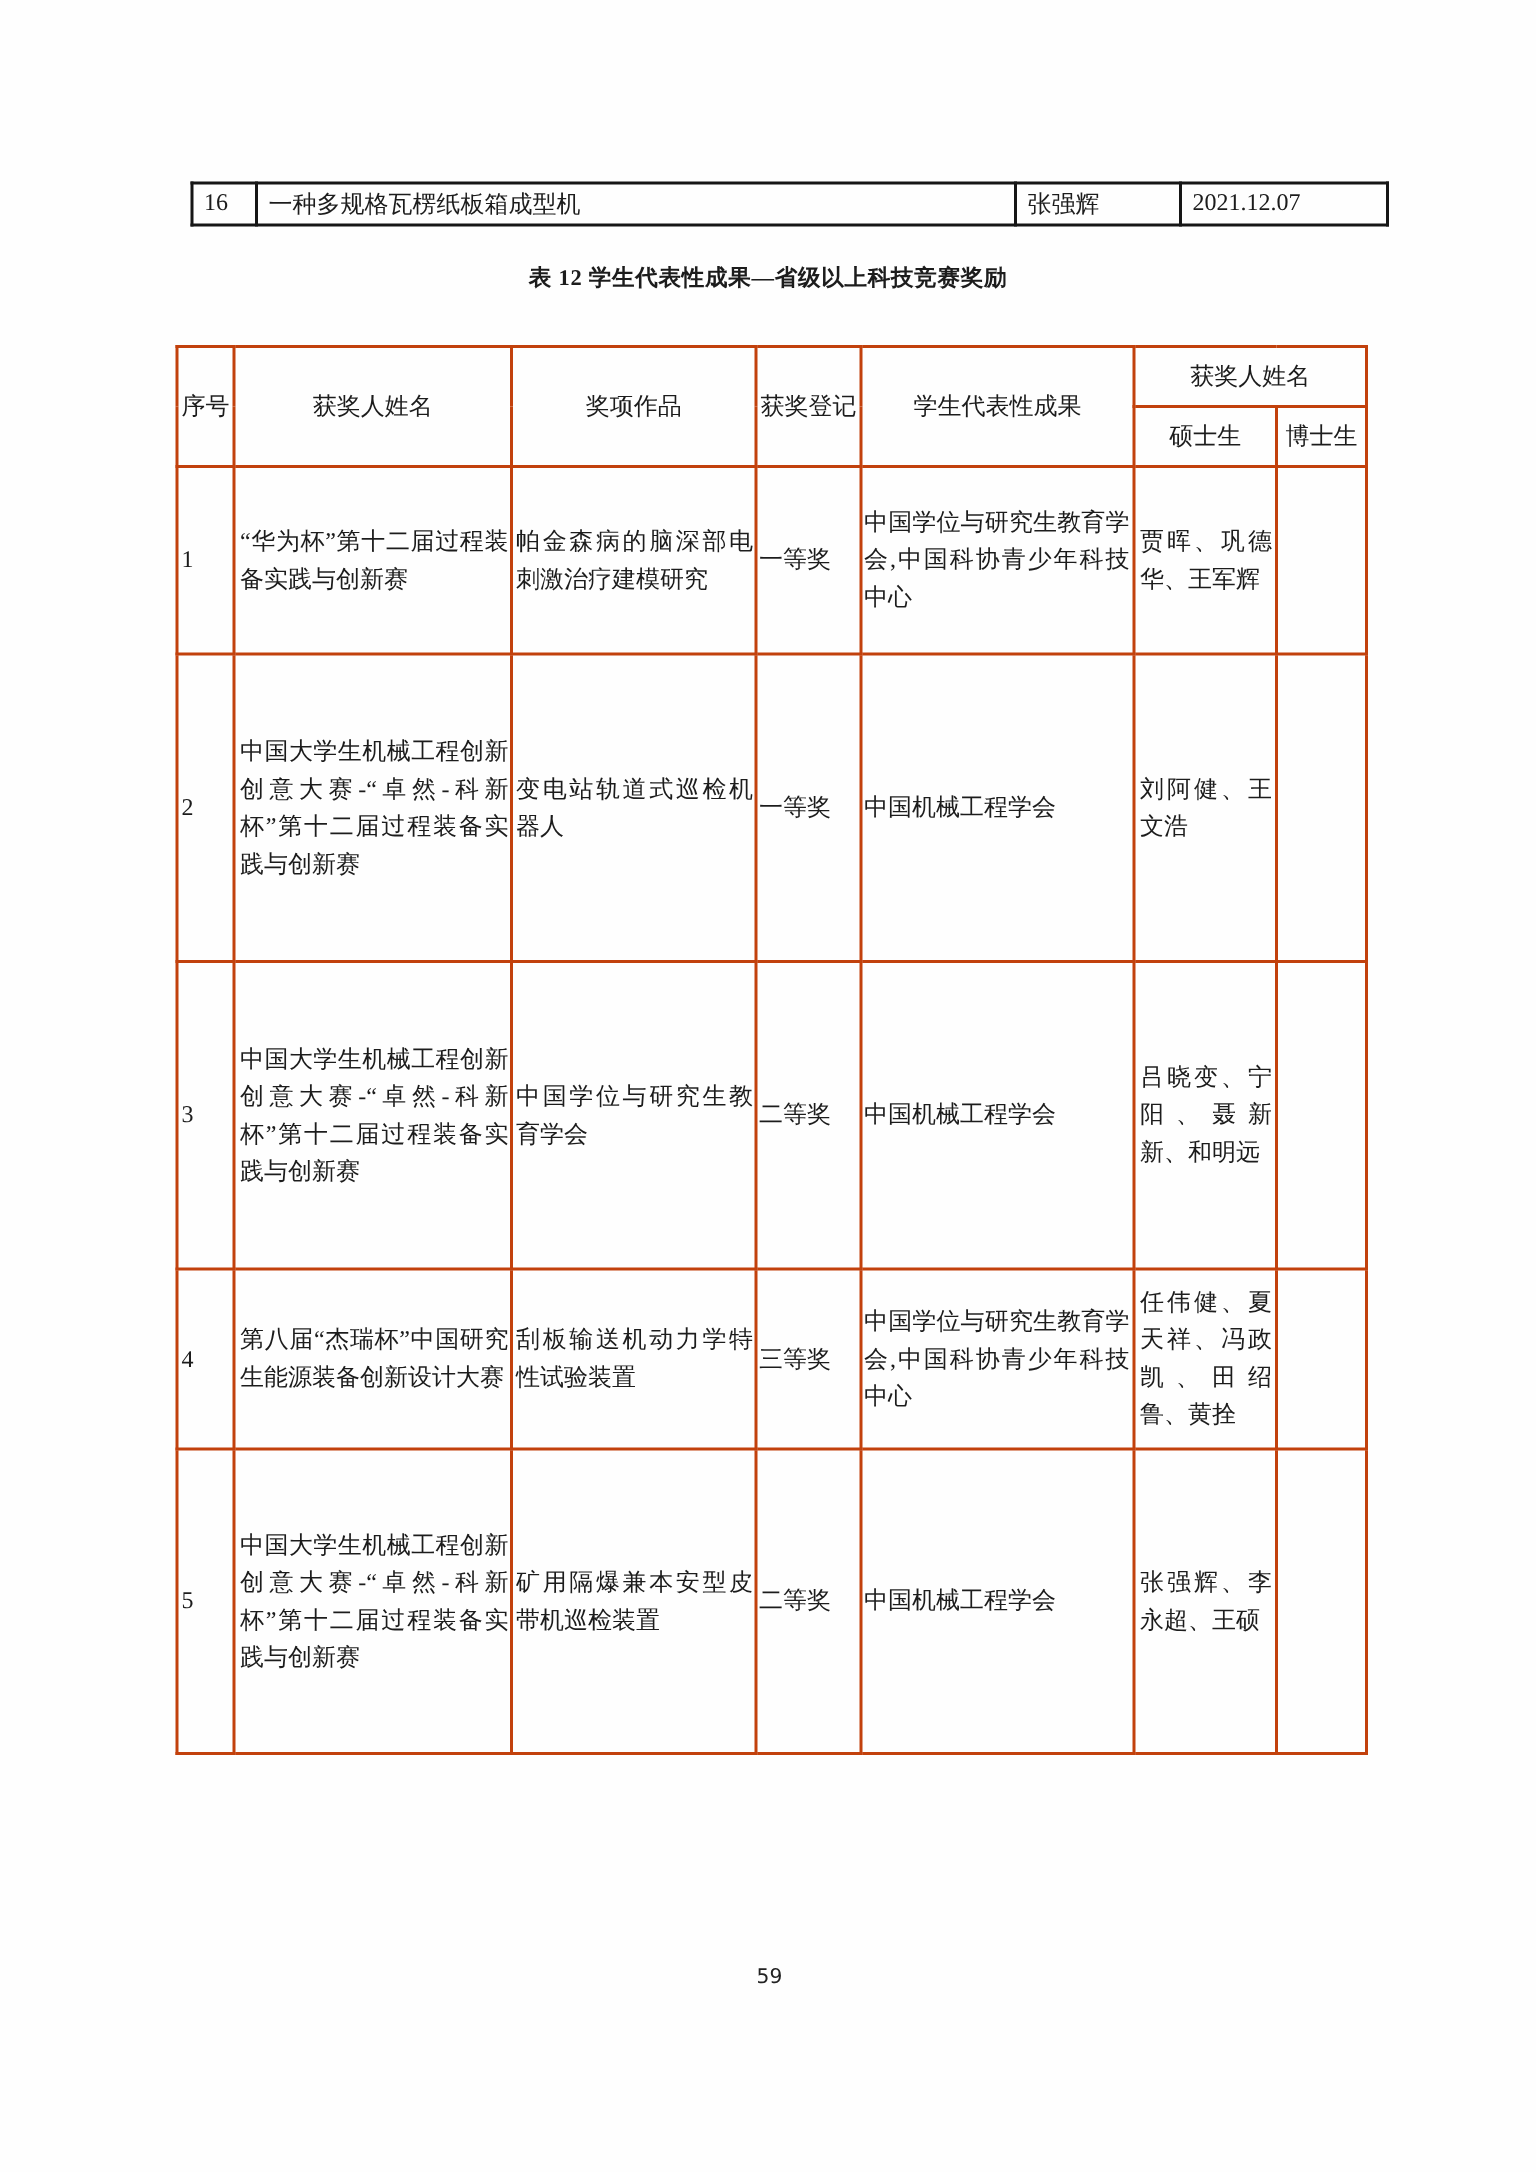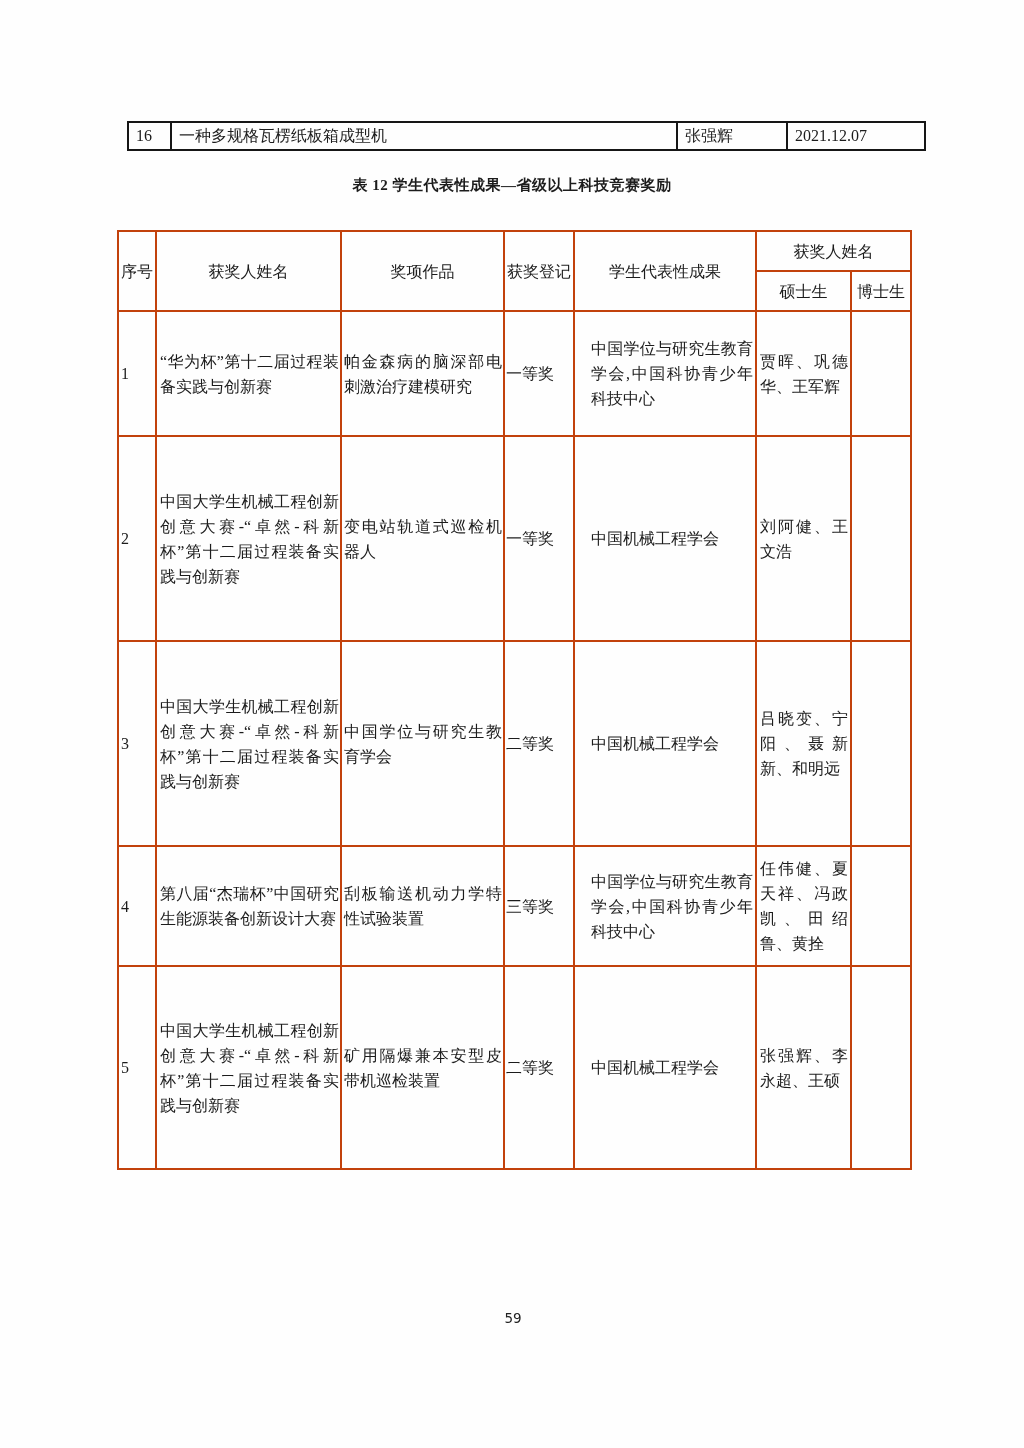--- a/index.html
+++ b/index.html
@@ -62,21 +62,21 @@
   .main-table th {
     font-weight: normal;
     text-align: center;
     padding: 1px 2px;
   }
   .main-table td { padding: 2px 2px; }
   .main-table td.cell-index   { text-align: left; padding-left: 2px; }
   .main-table td.cell-name    { text-align: justify; text-justify: inter-ideograph; padding: 2px 1px 2px 3px; }
   .main-table td.cell-work    { text-align: justify; text-justify: inter-ideograph; padding: 2px 1px 2px 2px; }
   .main-table td.cell-level   { text-align: left; padding: 2px 1px 2px 1px; }
-  .main-table td.cell-org     { text-align: justify; text-justify: inter-ideograph; padding: 2px 2px 2px 16px; }
+  .main-table td.cell-org     { text-align: justify; text-justify: inter-ideograph; padding: 2px 2px 2px 1px; }
   .main-table td.cell-masters { text-align: justify; text-justify: inter-ideograph; padding: 2px 2px 2px 3px; }
   .main-table td.cell-doctors { text-align: left; }
 
   tr.hdr-row  { height: 40px; }
   tr.row-h1 { height: 125px; }
   tr.row-h2 { height: 205px; }
   tr.row-h3 { height: 205px; }
   tr.row-h4 { height: 120px; }
   tr.row-h5 { height: 203px; }
 

